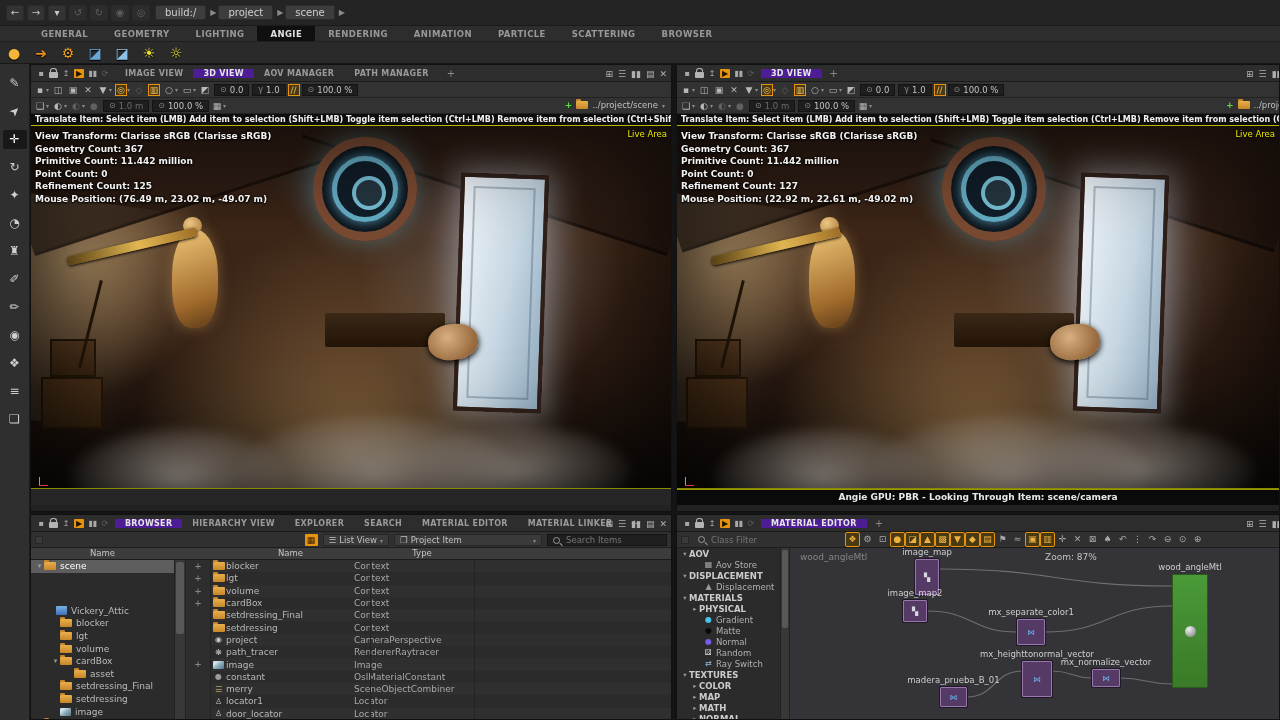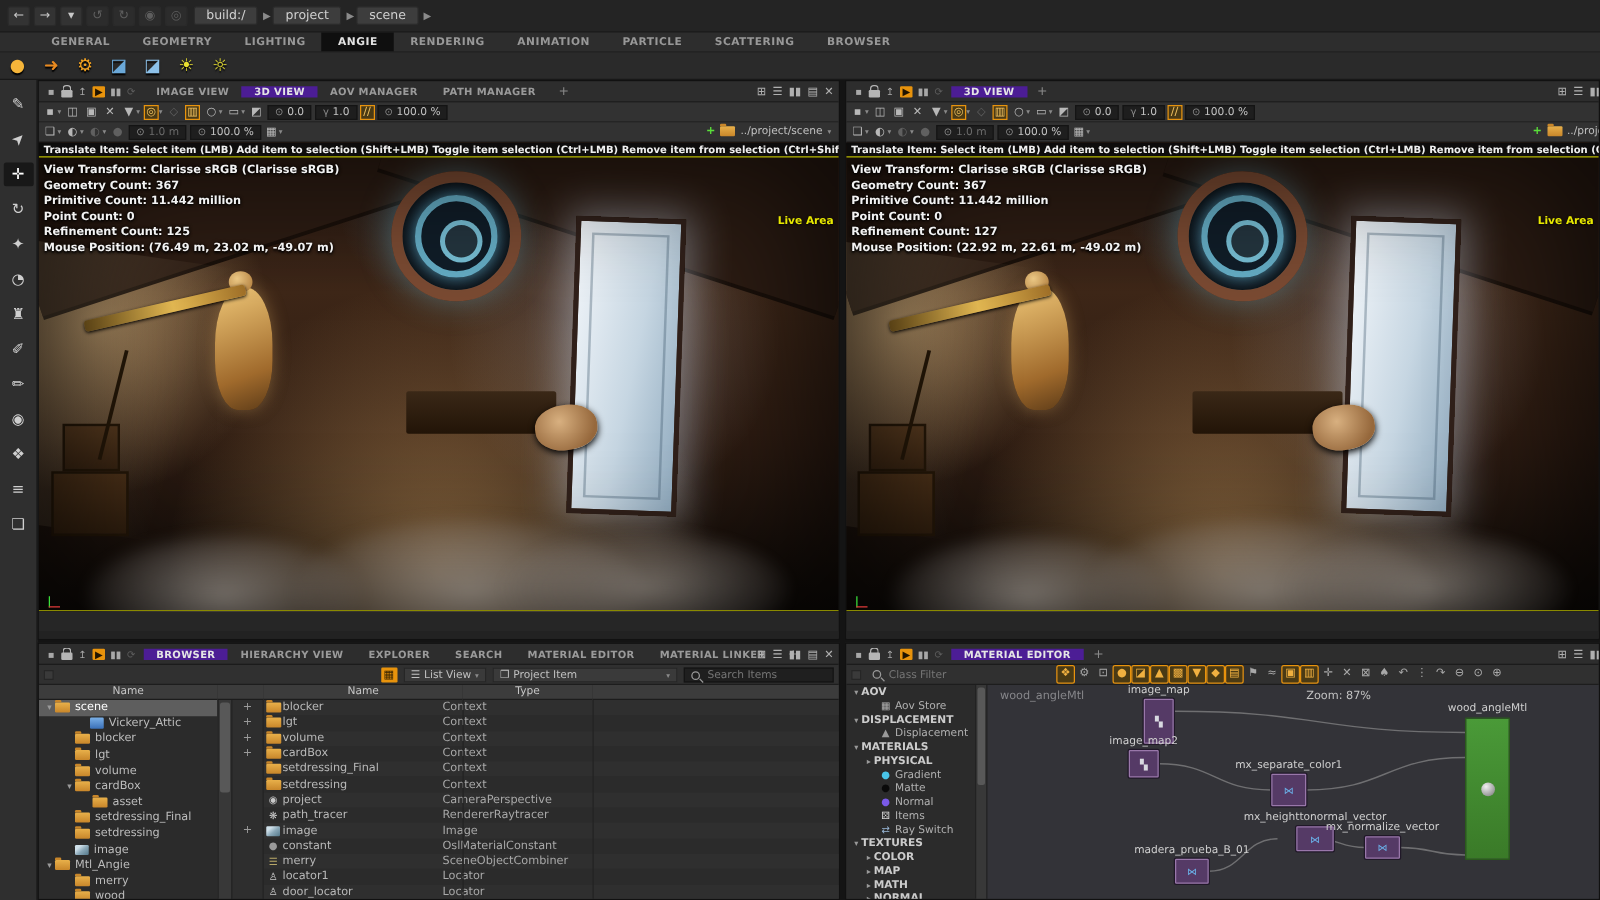--- a/index.html
+++ b/index.html
@@ -57,21 +57,21 @@
   .vpR .vp-path{left:549px;right:auto;}
   .vp-path .plus{color:#5adf3a;font-size:9px;font-weight:bold;}
   .fold{display:inline-block;width:12px;height:8px;background:linear-gradient(#e8b04a,#c8862a);border-radius:1px;position:relative;flex:none;}
   .fold::before{content:"";position:absolute;top:-2px;left:0;width:5px;height:2px;background:#c8862a;border-radius:1px 1px 0 0;}
   .vp-path .ptxt{font-size:8.5px;color:#c0c0c0;}
   .vp-render{position:absolute;left:0;top:49px;right:0;bottom:22px;overflow:hidden;background:#0c0a09;}
   .vp-hint{position:absolute;left:0;top:0;right:0;height:12px;background:rgba(12,12,12,.88);border-bottom:1px solid #b8b800;
            font-size:8px;font-weight:bold;color:#f0f0f0;line-height:11px;padding-left:4px;white-space:nowrap;z-index:30;}
   .vp-stats{position:absolute;left:4px;top:16px;z-index:30;}
   .vp-stat{font-size:9px;font-weight:bold;color:#f2f2f2;text-shadow:0 1px 2px #000,0 0 3px #000;line-height:12.5px;white-space:nowrap;}
-  .live{position:absolute;right:4px;top:15px;color:#e8e800;font-size:8.5px;font-weight:bold;z-index:30;text-shadow:0 1px 2px #000;margin-top:43px;}
+  .live{position:absolute;right:4px;top:15px;color:#e8e800;font-size:8.5px;font-weight:normal;z-index:30;text-shadow:0 1px 2px #000;}
   .yline-b{position:absolute;left:0;right:0;bottom:0;height:1px;background:#8a8a00;z-index:30;}
   .axis-g{position:absolute;left:8px;bottom:3px;width:1px;height:9px;background:#3adf3a;z-index:30;}
   .axis-r{position:absolute;left:8px;bottom:3px;width:9px;height:1px;background:#df3a3a;z-index:30;}
   .vp-status{position:absolute;left:0;right:0;bottom:6px;height:16px;background:#0a0a0a;border-top:1px solid #9a9a00;
              font-size:9px;font-weight:bold;color:#e8e8e8;text-align:center;line-height:15px;}
   .vp-foot{position:absolute;left:0;right:0;bottom:0;height:6px;background:#222;}
 
   
   .scene{position:absolute;inset:0;}
   .sc-bg{position:absolute;inset:0;background:
@@ -568,20 +568,21 @@
           <div class="vp-stat">Primitive Count: 11.442 million</div>
           <div class="vp-stat">Point Count: 0</div>
           <div class="vp-stat">Refinement Count: 127</div>
           <div class="vp-stat">Mouse Position:  (22.92 m, 22.61 m, -49.02 m)</div>
         </div>
       <div class="live">Live Area</div>
       <div class="yline-b"></div>
         <div class="axis-g"></div>
         <div class="axis-r"></div>
     </div>
+    <div class="vp-status">Angie GPU: PBR - Looking Through Item: scene/camera</div>
     <div class="vp-foot"></div>
   </div>
 
   <div class="panel blp" style="left:30px;top:514px;width:642px;height:206px;">
     <div class="tabbar">
       <div class="chrome">
 
       <span>▪</span>
           <span class="lockcss"></span>
           <span>↥</span>
@@ -636,21 +637,21 @@
     <div class="hdr" style="left:443px;top:33px;width:199px;"></div>
 
     <div class="treepane" style="left:0;top:45px;width:143px;height:161px;">
 
         <div class="trow selected" style="padding-left: 4px;">
           <span class="exp">▾</span>
           <span class="fold"></span>
           <span class="lbl">scene</span>
         </div>
 
-        <div class="trow" style="padding-left: 32px;">
+        <div class="trow" style="padding-left: 16px; margin-top: 32px;">
           <span class="exp"></span>
           <span class="ref-icon"></span>
           <span class="lbl">Vickery_Attic</span>
         </div>
 
         <div class="trow" style="padding-left: 20px;">
           <span class="exp"></span>
           <span class="fold"></span>
           <span class="lbl">blocker</span>
         </div>
@@ -961,21 +962,21 @@
 
         <div class="crow" style="padding-left: 18px;">
           <span class="exp"></span>
           <span class="cg" style="color: rgb(122, 90, 232);">●</span>
           <span>Normal</span>
         </div>
 
         <div class="crow" style="padding-left: 18px;">
           <span class="exp"></span>
           <span class="cg" style="color: rgb(221, 221, 221);">⚄</span>
-          <span>Items</span>
+          <span>Random</span>
         </div>
 
         <div class="crow" style="padding-left: 18px;">
           <span class="exp"></span>
           <span class="cg" style="color: rgb(154, 184, 216);">⇄</span>
           <span>Ray Switch</span>
         </div>
 
         <div class="crow hdr2" style="padding-left: 4px;">
           <span class="exp">▾</span>
@@ -1036,21 +1037,21 @@
             </span>
           </div>
 
           <div class="ng-node node-op" style="left: 227px; top: 71px; width: 28px; height: 26px;">
             <span class="ng-label">mx_separate_color1</span>
             <span class="ng-box">
               <span>⋈</span>
             </span>
           </div>
 
-          <div class="ng-node node-op" style="left: 247px; top: 113px; width: 30px; height: 20px;">
+          <div class="ng-node node-op" style="left: 232px; top: 113px; width: 30px; height: 36px;">
             <span class="ng-label">mx_heighttonormal_vector</span>
             <span class="ng-box">
               <span>⋈</span>
             </span>
           </div>
 
           <div class="ng-node node-op" style="left: 302px; top: 121px; width: 28px; height: 18px;">
             <span class="ng-label">mx_normalize_vector</span>
             <span class="ng-box">
               <span>⋈</span>

